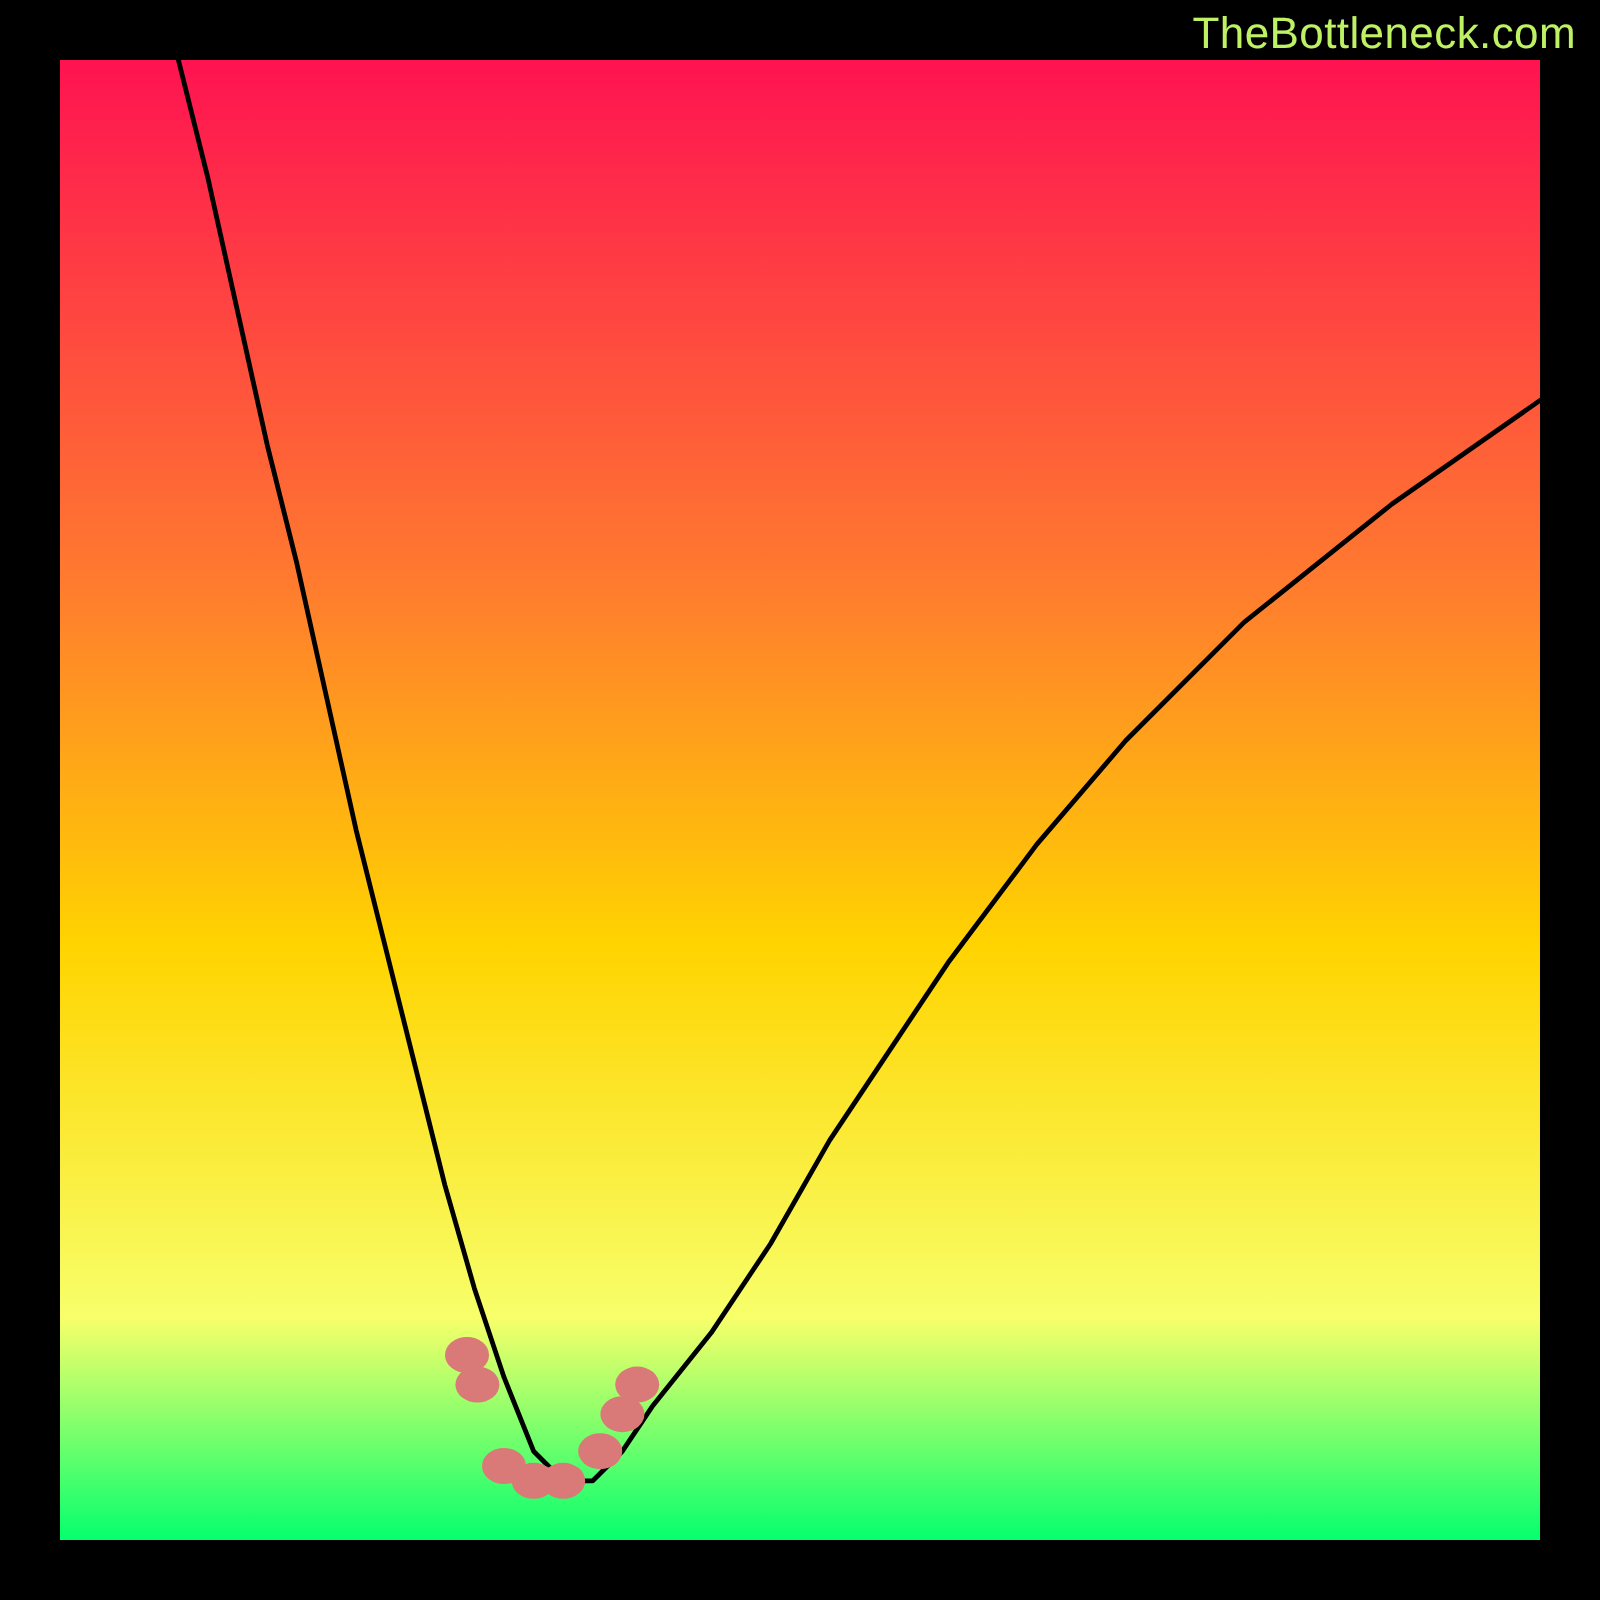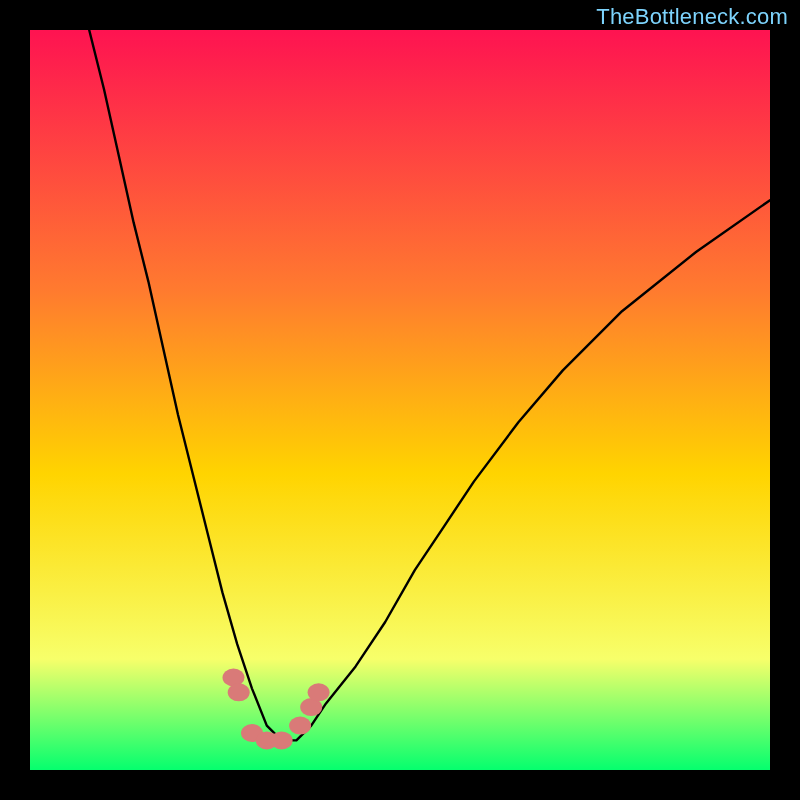--- a/index.html
+++ b/index.html
@@ -16,21 +16,21 @@
     left: 0;
     top: 0;
     width: 800px;
     height: 800px;
     background: #000;
   }
   .watermark {
     position: absolute;
     top: 4px;
     right: 12px;
-    color: #7dd3fc;
+    color: #bef264;
     font-size: 22px;
     font-weight: 500;
     letter-spacing: 0.2px;
     z-index: 10;
   }
   svg.plot {
     position: absolute;
     left: 30px;
     top: 30px;
     width: 740px;

